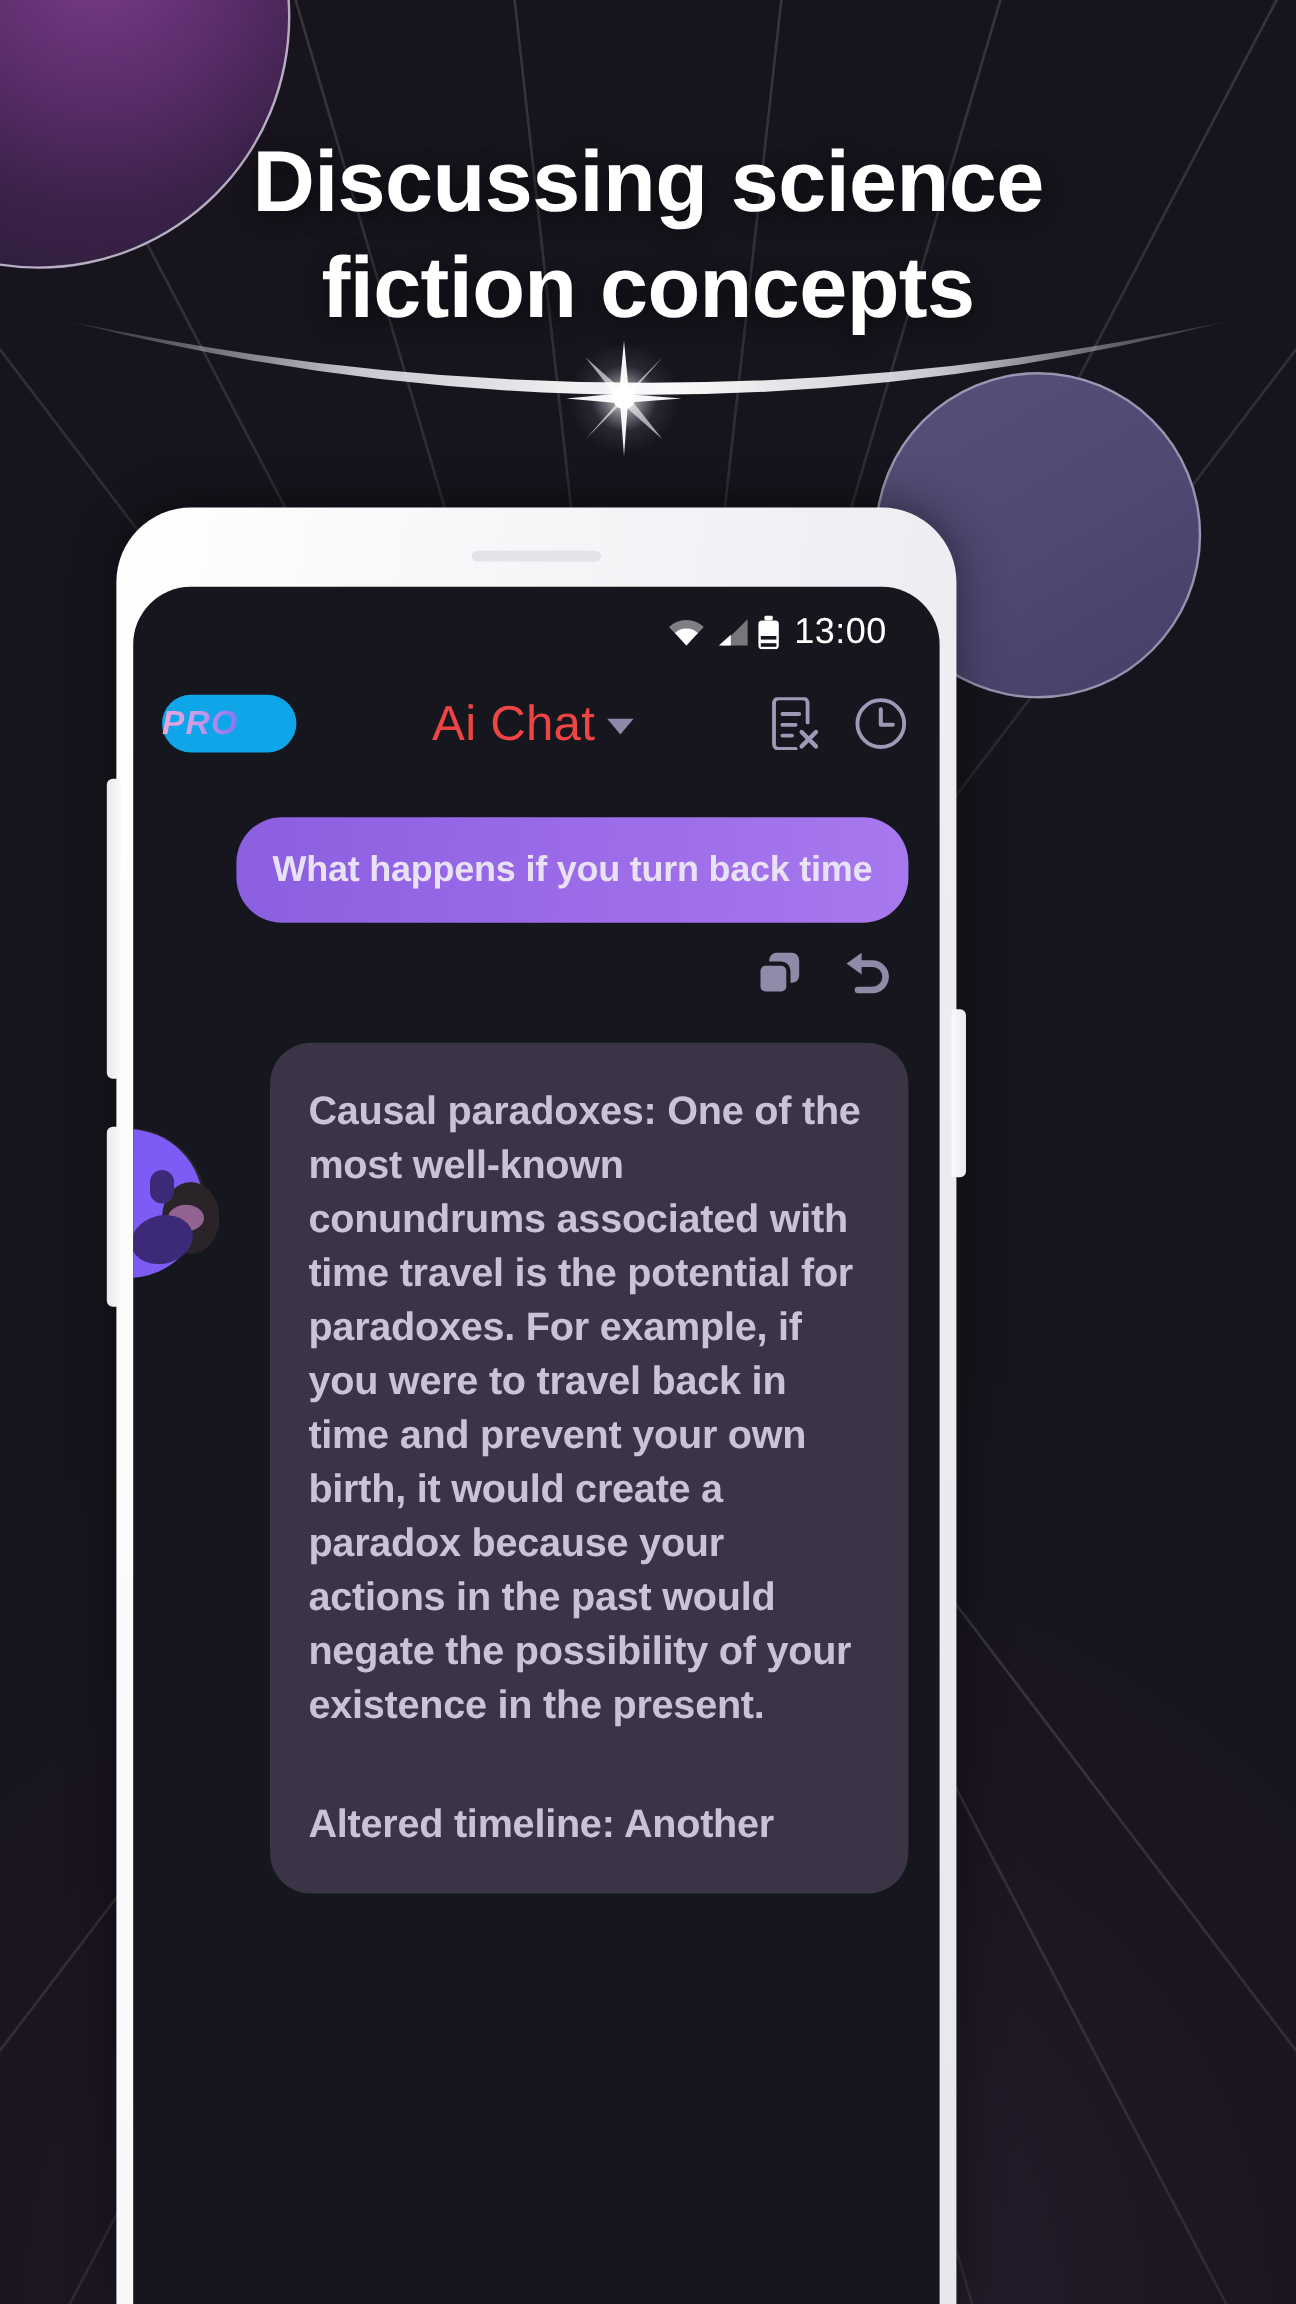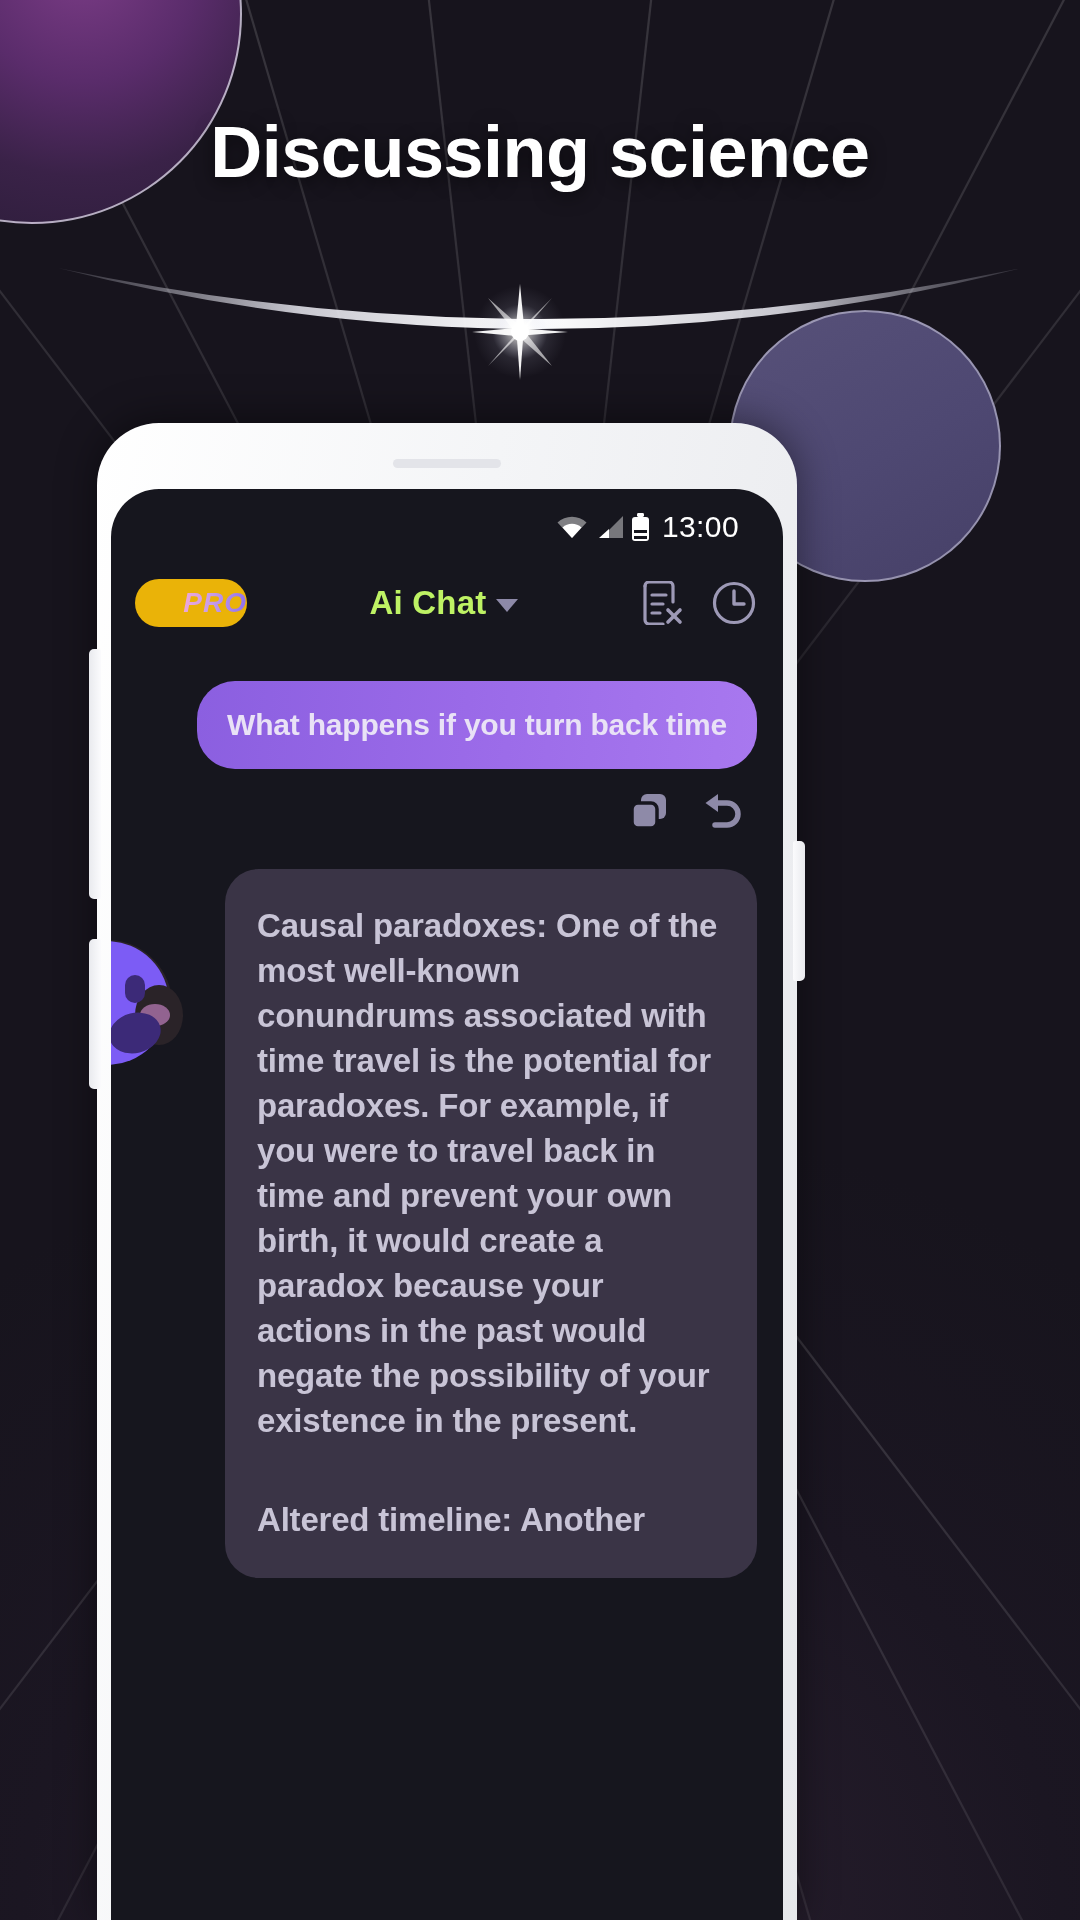--- a/index.html
+++ b/index.html
@@ -104,35 +104,35 @@
     margin-left:6px;
   }
 
   
   .appbar{
     height:96px; display:flex; align-items:center;
     padding:0 26px 0 24px;
   }
   .pro-badge{
     width:112px; height:48px; border-radius:24px;
-    background:#eab308;
-    display:flex; align-items:center; justify-content:flex-end;
+    background:#0ea5e9;
+    display:flex; align-items:center; justify-content:flex-start;
   }
   .pro-text{
     font-size:28px; font-weight:800; font-style:italic;
     letter-spacing:1px;
     background:linear-gradient(95deg,#f0a8d8 0%, #c79ce8 45%, #8b6ef0 100%);
     -webkit-background-clip:text; background-clip:text;
     color:transparent;
   }
   .title-wrap{
     flex:1; display:flex; align-items:center; justify-content:center; gap:10px;
   }
   .title-text{
-    color:#bef264; font-size:33px; font-weight:700; letter-spacing:.2px;
+    color:#ef4444; font-size:41px; font-weight:400; letter-spacing:.2px;
   }
   .caret{
     width:0;height:0;border-left:11px solid transparent;
     border-right:11px solid transparent;border-top:13px solid #8d89a8;
     margin-top:5px;
   }
   .hdr-icons{ display:flex; align-items:center; gap:28px; }
 
   
   .chat{ padding:30px 26px 0 26px; }
@@ -222,20 +222,21 @@
       <line x1="-60" y1="1700" x2="1140" y2="1700"></line>
       <line x1="-60" y1="1810" x2="1140" y2="1810"></line>
     </g>
   </svg>
 
   <div class="circle-tl"></div>
   <div class="circle-r"></div>
 
   <div class="headline">
     <span>Discussing science</span>
+    <span class="l2">fiction concepts</span>
   </div>
 
   <svg class="arc" viewBox="0 0 1080 120">
     <path d="M58 16 Q540 138 1022 16 Q540 118 58 16 Z" fill="url(#arcg)"></path>
   </svg>
 
   <svg class="sparkle" viewBox="0 0 100 100">
     <circle cx="50" cy="50" r="46" fill="url(#sparkg)"></circle>
     <path d="M50 2 L54 44 L50 98 L46 44 Z" fill="#ffffff" opacity=".95"></path>
     <path d="M2 50 L46 54 L98 50 L46 46 Z" fill="#ffffff" opacity=".95"></path>

